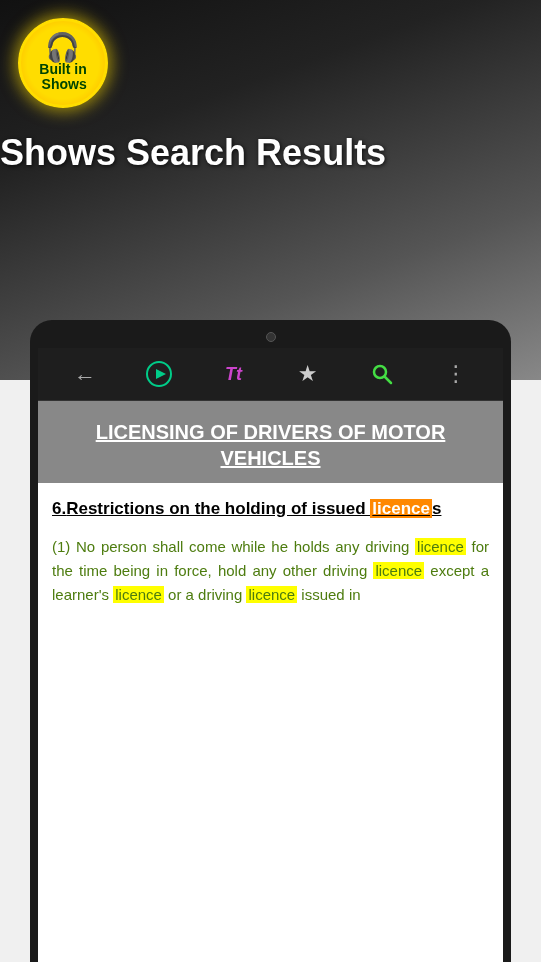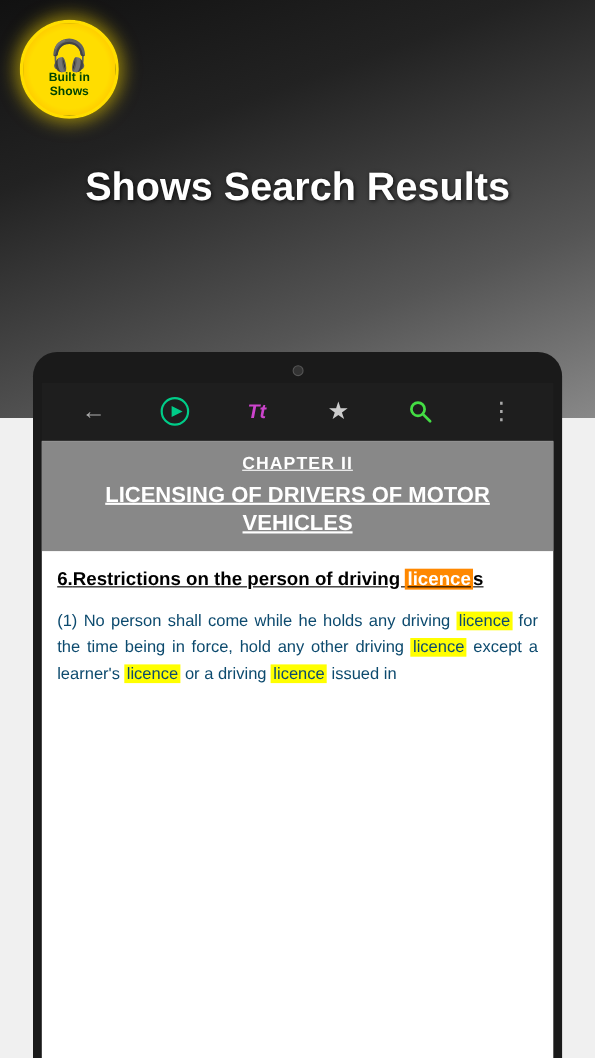--- a/index.html
+++ b/index.html
@@ -46,33 +46,32 @@
       justify-content: center;
       box-shadow: 0 0 15px 4px #ffdd0088;
       position: relative;
     }
     .audio-badge-icon {
       font-size: 28px;
       color: #cc0000;
       line-height: 1;
     }
     .audio-badge-text {
-      font-size: 11px;
+      font-size: 14px;
       font-weight: bold;
       color: #004400;
-      text-align: center;
+      text-align: right;
       line-height: 1.1;
     }
 
     
     .title-area {
       position: absolute;
-      top: 148px;
+      top: 131px;
       left: 0; right: 0;
-      text-align: center;
       z-index: 10;
     }
     .title-text {
       font-size: 36px;
       font-weight: bold;
       color: #ffffff;
       line-height: 1.2;
       text-shadow: 1px 1px 4px rgba(0,0,0,0.8);
     }
 
@@ -171,21 +170,21 @@
       padding: 0 2px;
     }
     .section-heading span.no-underline {
       text-decoration: none;
     }
 
     
     .body-text {
       padding: 6px 14px;
       font-size: 15px;
-      color: #0c4a6e;
+      color: #4d7c0f;
       line-height: 1.6;
       text-align: justify;
     }
     .highlight-yellow {
       background: #ffff00;
       padding: 0 2px;
     }
   </style>
 </head>
 <body>
@@ -232,26 +231,25 @@
       </svg>
     </div>
     <div class="toolbar-btn">
       <span>⋮</span>
     </div>
   </div>
 
   <div class="book-content">
 
     <div class="chapter-header">
-      <div class="chapter-title">CHAPTER II</div>
       <div class="chapter-subtitle">LICENSING OF DRIVERS OF MOTOR VEHICLES</div>
     </div>
 
     <div class="section-heading">
-      <span>6.</span><span>Restrictions on the person of driving </span><span class="highlight-orange">licence</span><span class="no-underline">s</span>
+      <span>6.</span><span>Restrictions on the holding of issued </span><span class="highlight-orange">licence</span><span class="no-underline">s</span>
     </div>
 
     <div class="body-text">
       <span>(1)  No person shall come while he holds any driving </span><span class="highlight-yellow">licence</span><span> for the time being in force,  hold  any  other driving </span><span class="highlight-yellow">licence</span><span> except a learner's </span><span class="highlight-yellow">licence</span><span> or a driving </span><span class="highlight-yellow">licence</span><span>            issued    in</span>
     </div>
 
   </div>
 </div>
 
 </body></html>

